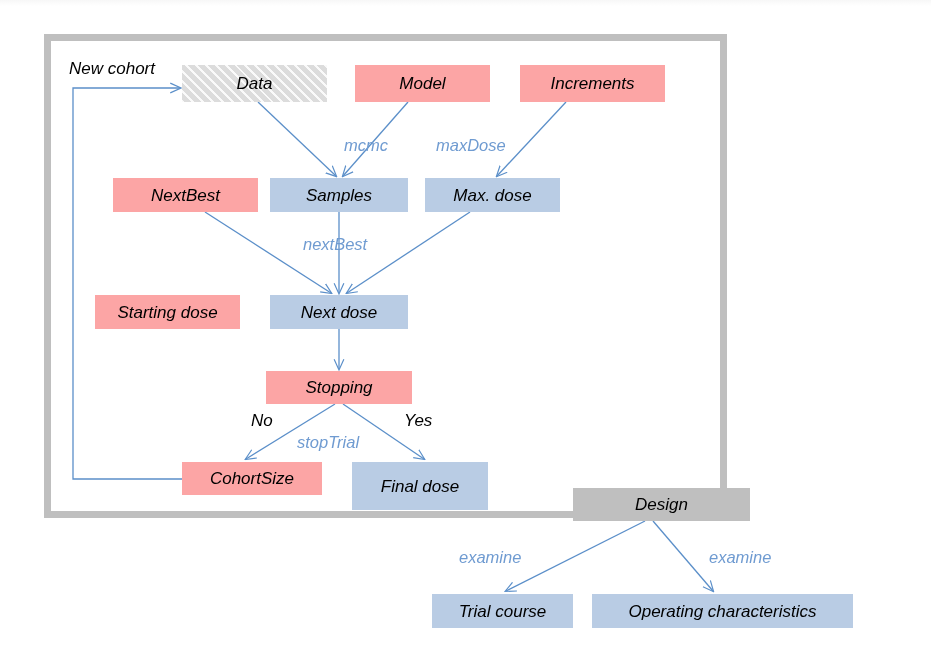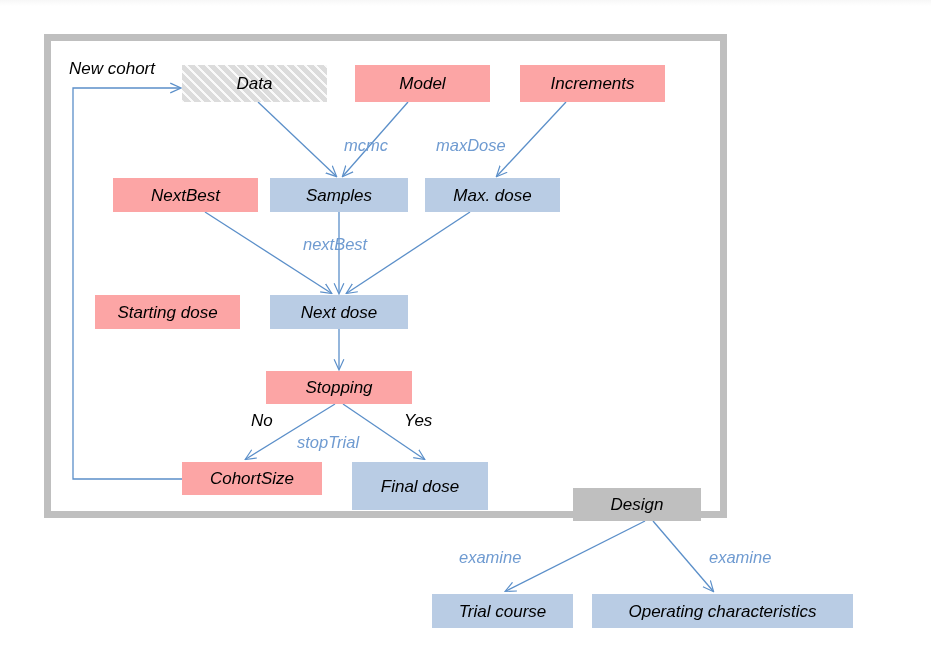--- a/index.html
+++ b/index.html
@@ -164,21 +164,21 @@
   </div>
 
   <div class="node grey" style="left:182px; top:462px; width:140px; height:33px;">
     <span>CohortSize</span>
   </div>
 
   <div class="node blue" style="left:352px; top:462px; width:136px; height:48px;">
     <span>Final dose</span>
   </div>
 
-  <div class="node darkgrey" style="left:573px; top:488px; width:128px; height:33px;">
+  <div class="node darkgrey" style="left:573px; top:488px; width:177px; height:33px;">
     <span>Design</span>
   </div>
 
   <div class="node blue" style="left:432px; top:594px; width:141px; height:34px;">
     <span>Trial course</span>
   </div>
 
   <div class="node blue" style="left:592px; top:594px; width:261px; height:34px;">
     <span>Operating characteristics</span>
   </div>

